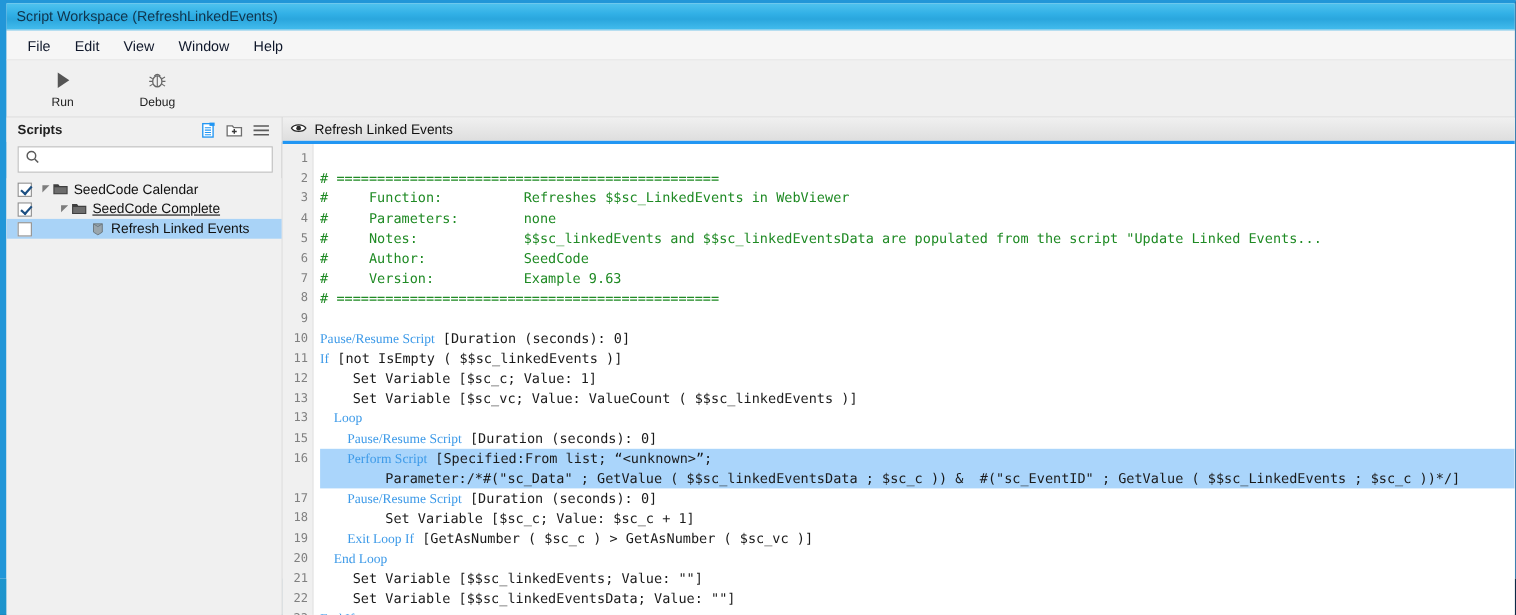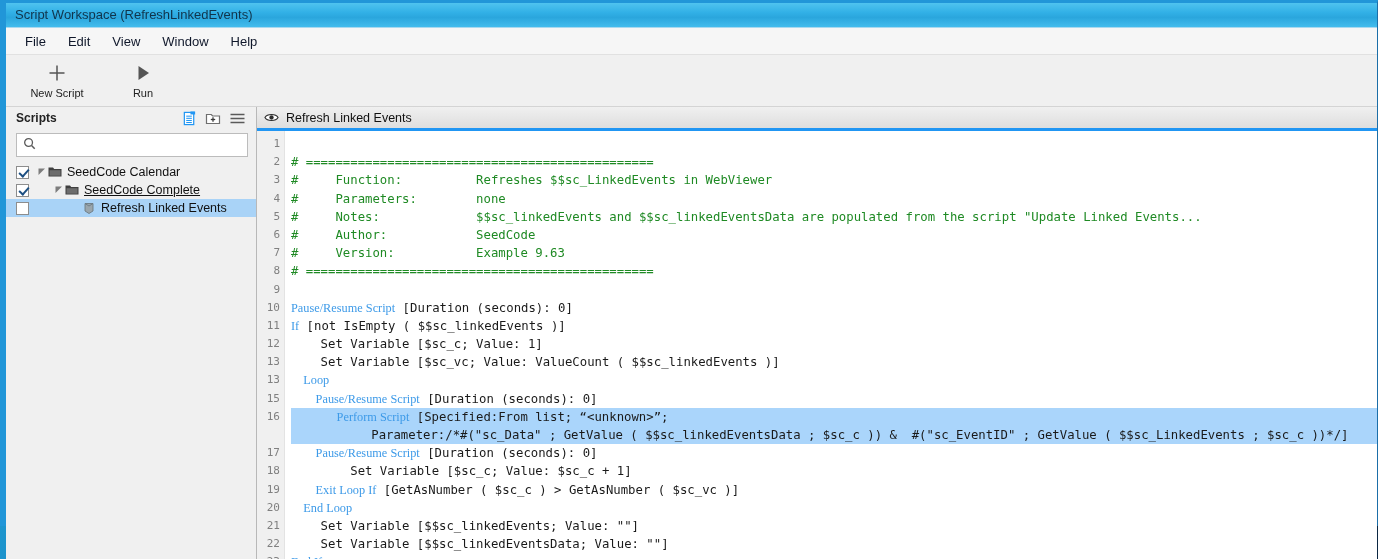--- a/index.html
+++ b/index.html
@@ -132,21 +132,21 @@
   }
   #gutter div { height: 18.2px; line-height: 18.2px; }
   #gutter div.blankline { visibility: hidden; }
   #code {
     flex: 1; padding: 4px 0 0 6px; min-width: 0;
     font-family: "DejaVu Sans Mono", monospace; font-size: 12.3px;
     color: #1a1a1a; white-space: pre;
   }
   #code .ln { height: 18.2px; line-height: 18.2px; }
   #code .ln.two { height: 36.4px; }
-  #code .ln.sel { background: #aad5fb; padding-left: 21px; }
+  #code .ln.sel { background: #aad5fb; }
   .cmt { color: #1f8a24; }
   .kw  { color: #3d9ae8; font-family: Liberation Serif, serif; }
 </style>
 </head>
 <body>
 
 <div id="desktop">
   <div id="bg-logo">
     <span class="plate"></span><span class="seed">seed</span><span class="code">code</span>
   </div>
@@ -163,33 +163,42 @@
       <div class="menu-item">Edit</div>
       <div class="menu-item">View</div>
       <div class="menu-item">Window</div>
       <div class="menu-item">Help</div>
     </div>
 
   <div id="toolbar">
       <div class="tool-btn">
         <div class="tool-ico">
           <svg width="20" height="20" viewBox="0 0 20 20">
-            <line x1="10" y1="2.5" x2="10" y2="17.5" stroke="#555" stroke-width="1.5"></line>
-            <line x1="2.5" y1="10" x2="17.5" y2="10" stroke="#555" stroke-width="1.5"></line>
+            <path d="M5.5 3 L16 10 L5.5 17 Z" fill="#555"></path>
           </svg>
         </div>
-        <div class="tool-lbl">New Script</div>
+        <div class="tool-lbl">Run</div>
       </div>
       <div class="tool-btn">
         <div class="tool-ico">
           <svg width="20" height="20" viewBox="0 0 20 20">
-            <path d="M5.5 3 L16 10 L5.5 17 Z" fill="#555"></path>
+            <ellipse cx="10" cy="11" rx="4.2" ry="5" fill="none" stroke="#666" stroke-width="1.2"></ellipse>
+            <line x1="10" y1="6" x2="10" y2="16" stroke="#666" stroke-width="1"></line>
+            <path d="M7.3 6.2 Q10 3.2 12.7 6.2" fill="none" stroke="#666" stroke-width="1.2"></path>
+            <g stroke="#666" stroke-width="1">
+              <line x1="5.8" y1="8.5" x2="3" y2="7"></line>
+              <line x1="5.6" y1="11" x2="2.6" y2="11"></line>
+              <line x1="5.8" y1="13.5" x2="3" y2="15.3"></line>
+              <line x1="14.2" y1="8.5" x2="17" y2="7"></line>
+              <line x1="14.4" y1="11" x2="17.4" y2="11"></line>
+              <line x1="14.2" y1="13.5" x2="17" y2="15.3"></line>
+            </g>
           </svg>
         </div>
-        <div class="tool-lbl">Run</div>
+        <div class="tool-lbl">Debug</div>
       </div>
     </div>
 
   <div id="body-row">
     <div id="sidebar">
       <div id="scripts-header">
         <span id="scripts-title">Scripts</span>
 
         <span class="hdr-ico">
           <svg width="15" height="15" viewBox="0 0 16 16">

